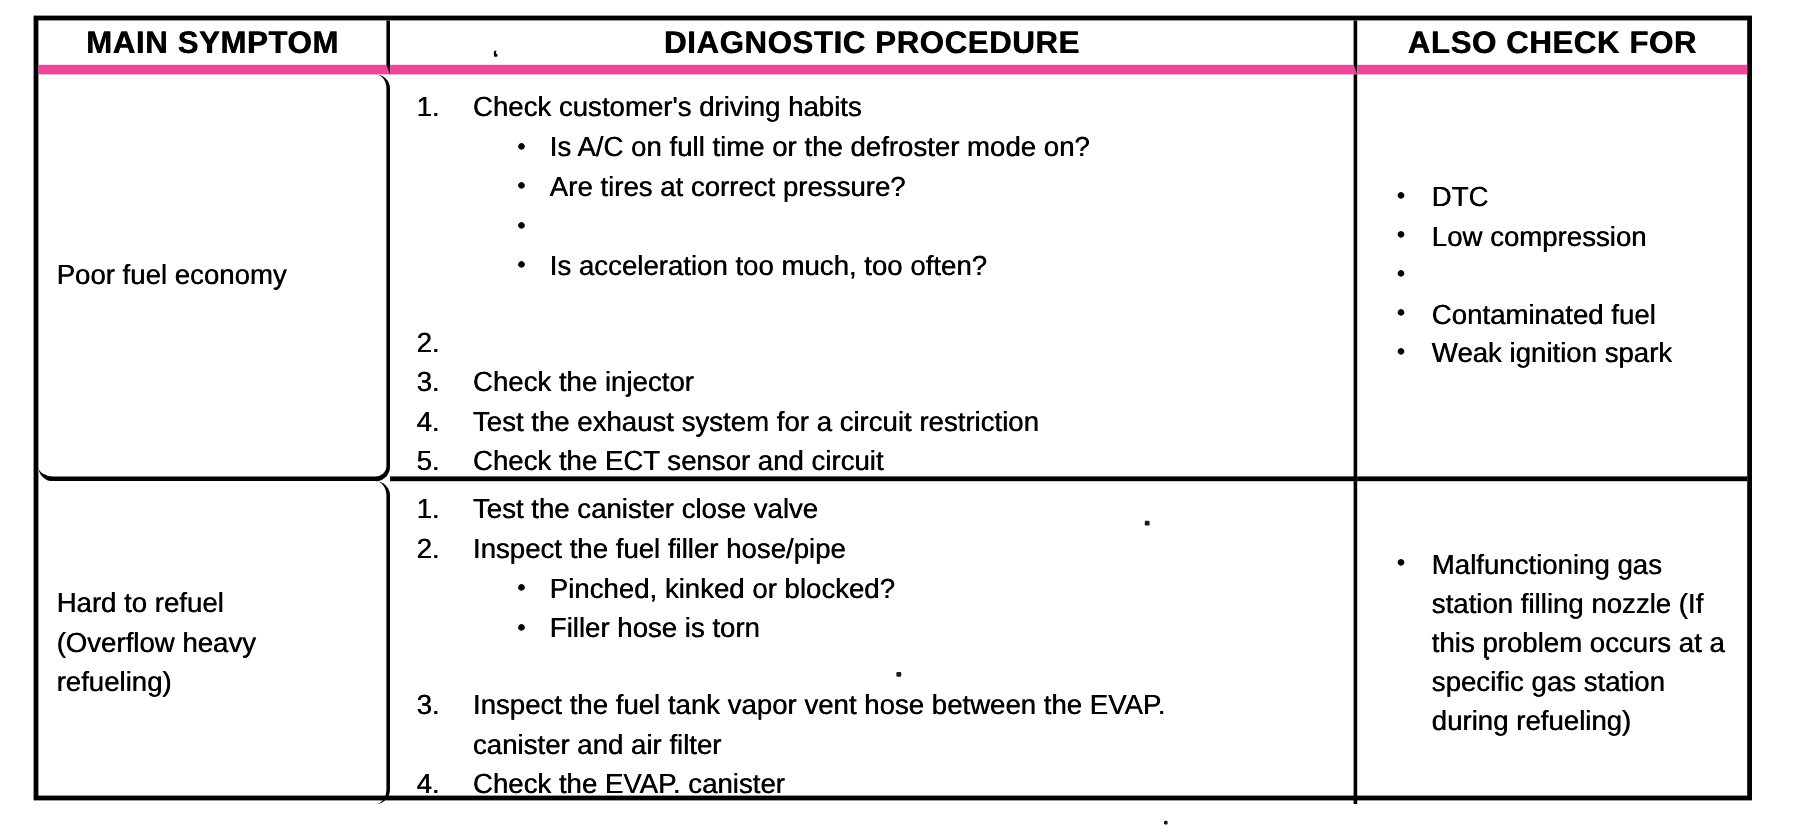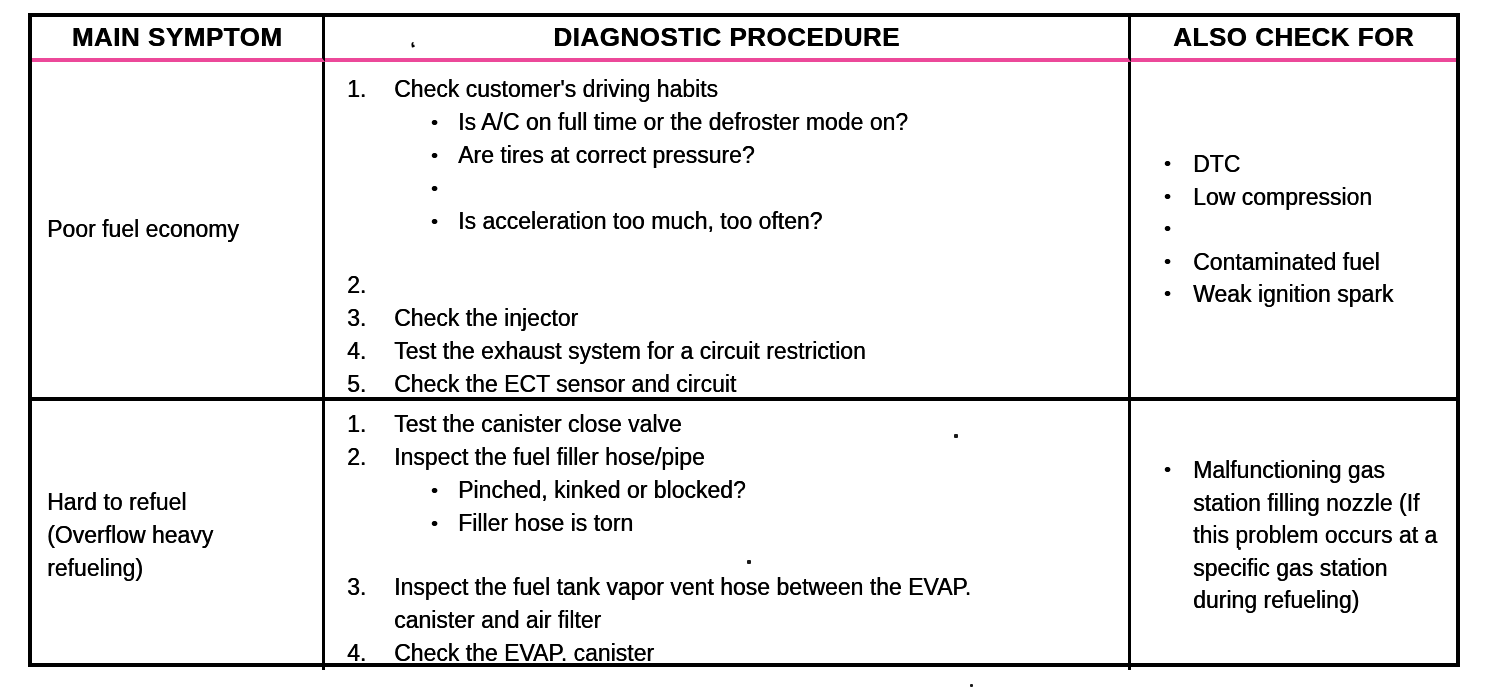--- a/index.html
+++ b/index.html
@@ -29,31 +29,31 @@
   }
   .cell {
     box-sizing: border-box;
     position: relative;
     font-size: 23px;
     line-height: 33px;
     text-shadow: 0.4px 0 0 currentColor; 
   }
   .col-a { border-right: 3px solid #000; }
   .col-b { border-right: 3px solid #000; }
-  .row-head { border-bottom: 4px solid #ec4899; }
+  .row-head { border-bottom: 8px solid #ec4899; }
   .row-one  { border-bottom: 4px solid #000; }
   .head {
     display: flex; align-items: center; justify-content: center;
     font-size: 26px; font-weight: bold;
     letter-spacing: 0.5px;
     text-shadow: 0.5px 0 0 currentColor;
   }
   .symptom {
     display: flex; flex-direction: column; justify-content: center;
-    padding-left: 15px; padding-right: 8px;
+    padding-left: 15px; padding-right: 8px; border-radius: 12px;
   }
   .proc { padding: 11px 10px 0 22px; }
   .p-item { display: flex; }
   .p-num { width: 47px; flex-shrink: 0; }
   .p-text { max-width: 660px; }
   .b-item { display: flex; padding-left: 84px; }
   .b-glyph { width: 27px; flex-shrink: 0; font-size: 19px; }
   .spacer { height: 31px; }
   .also {
     display: flex; flex-direction: column; justify-content: center;

